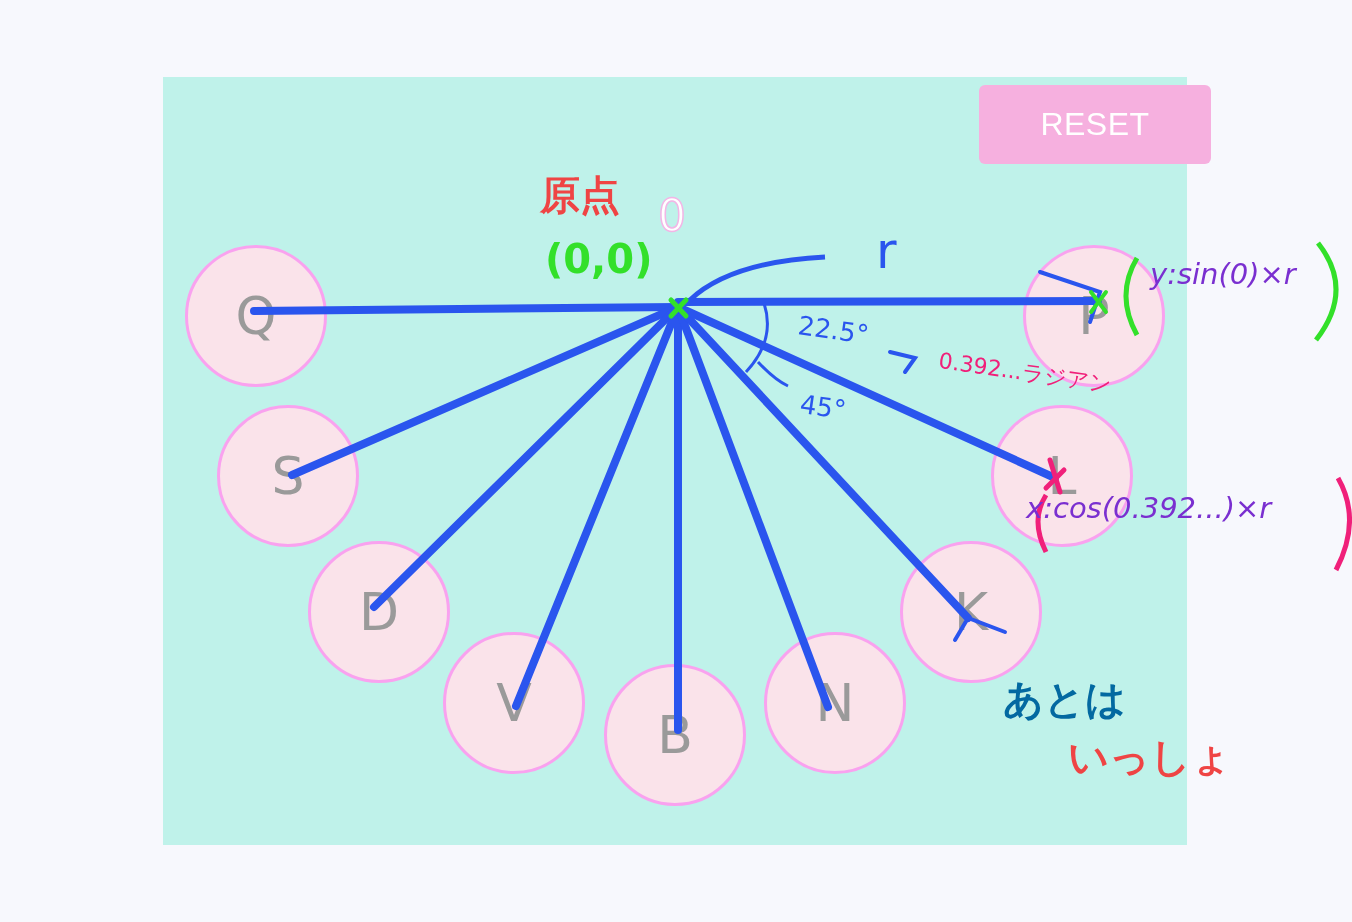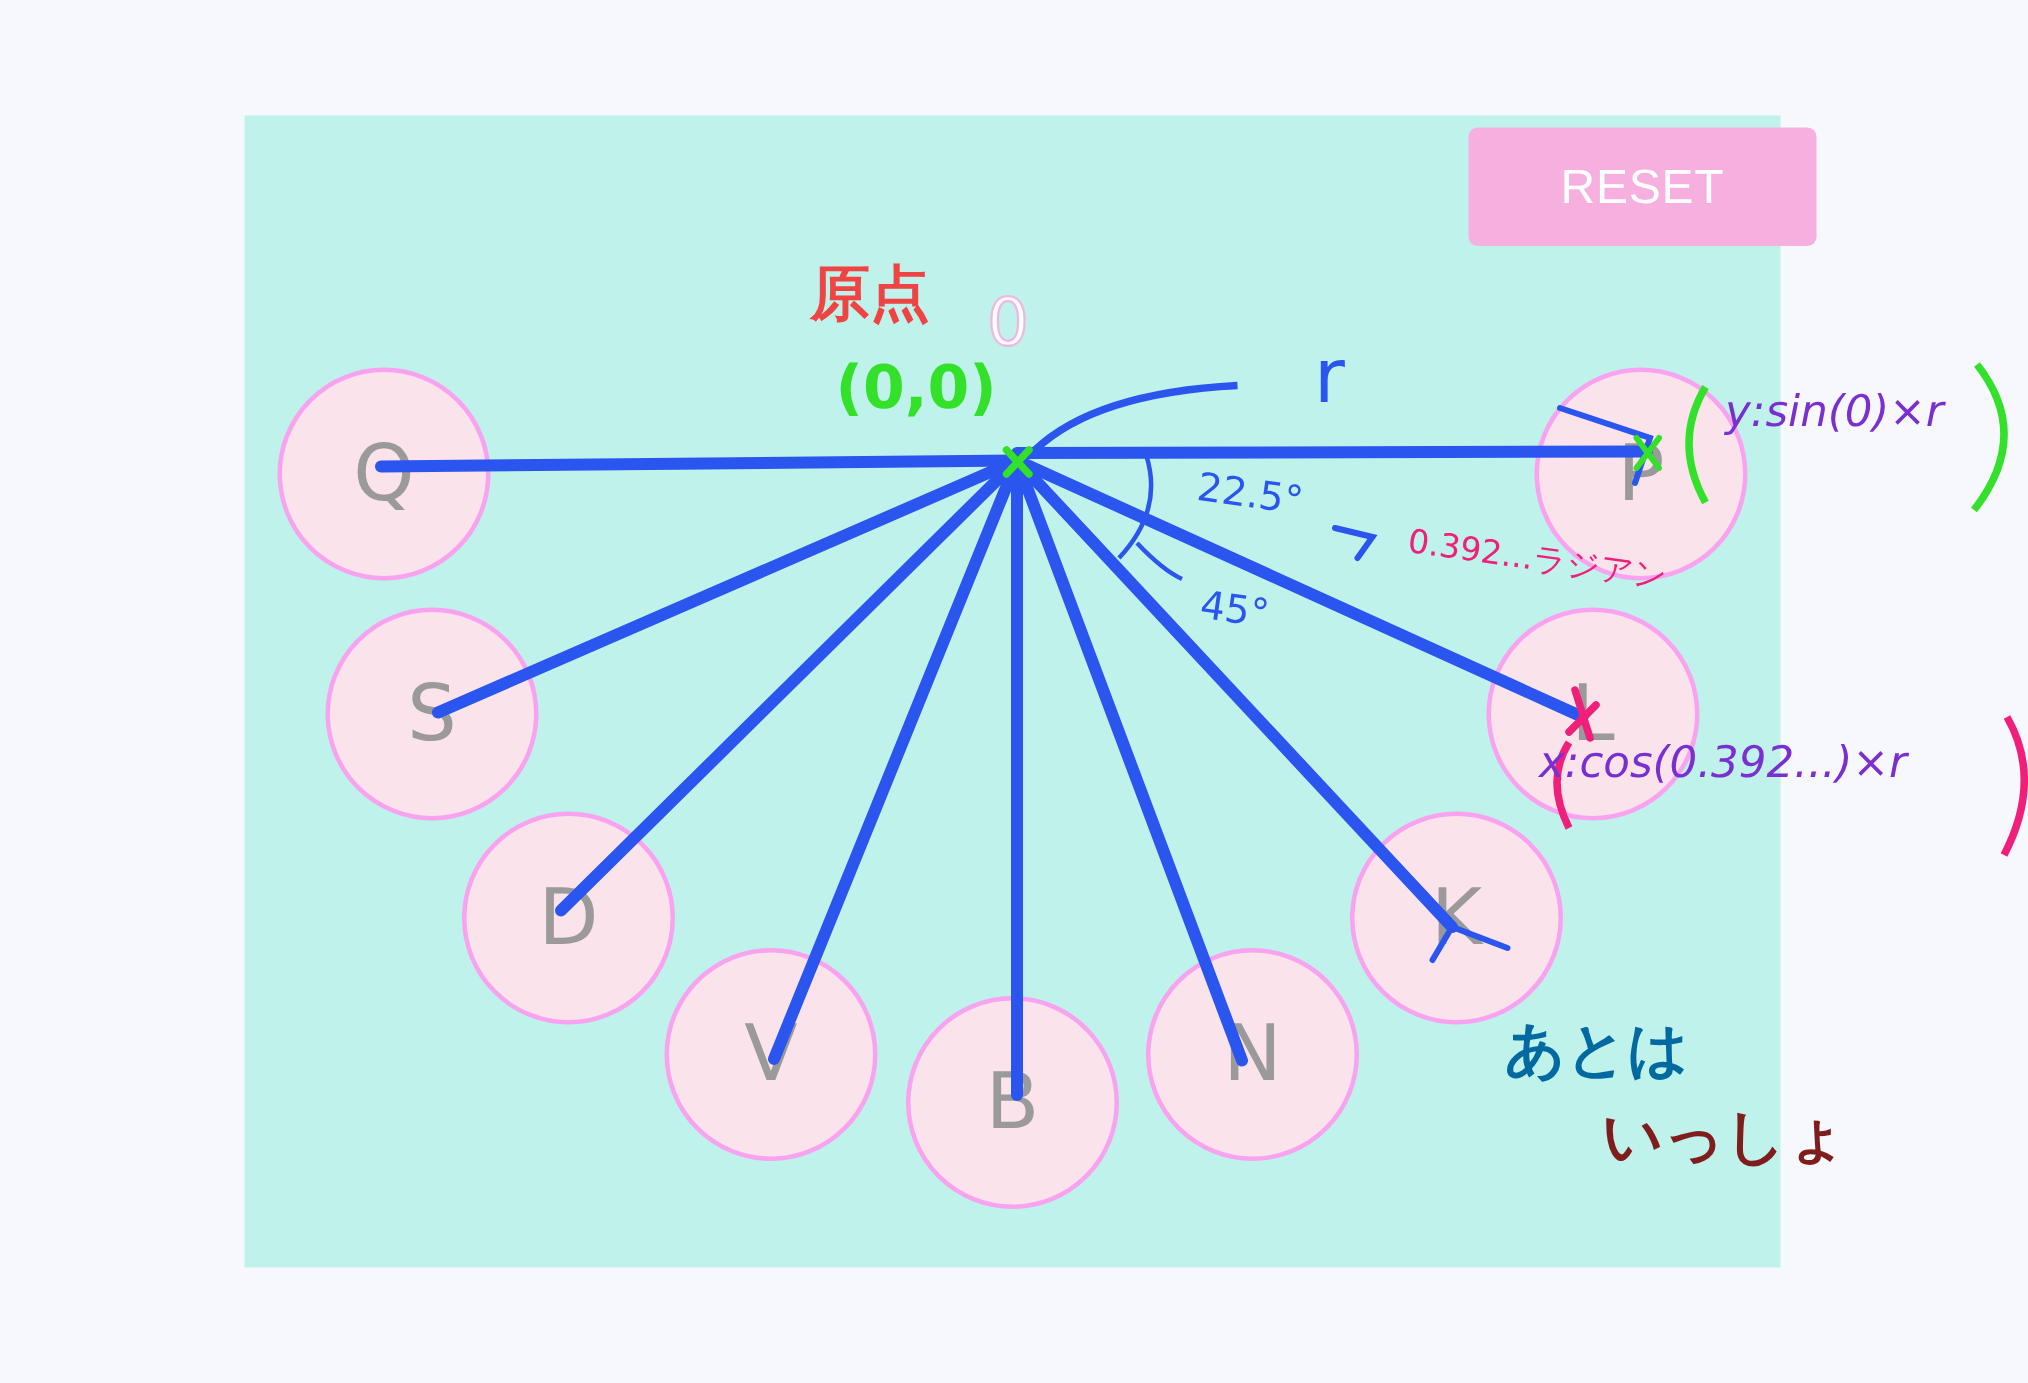--- a/index.html
+++ b/index.html
@@ -82,27 +82,27 @@
     <line x1="1050" y1="460" x2="1060" y2="492"></line>
     <line x1="1064" y1="470" x2="1046" y2="488"></line>
   </g>
   <path d="M1137 258 Q1115 295 1137 335" stroke="#33e02a" stroke-width="5" fill="none"></path>
   <path d="M1318 243 Q1355 290 1316 340" stroke="#33e02a" stroke-width="5" fill="none"></path>
   <path d="M1046 495 Q1030 520 1046 552" stroke="#f0207a" stroke-width="5" fill="none"></path>
   <path d="M1338 478 Q1362 520 1336 570" stroke="#f0207a" stroke-width="5" fill="none"></path>
 </svg>
 
 <div class="hand" style="left:540px;top:168px;color:#ef4444;font-size:40px;font-weight:bold;">原点</div>
-<div class="hand" style="left:545px;top:236px;color:#33e02a;font-size:40px;font-weight:bold;margin-left:12px;">(0,0)</div>
+<div class="hand" style="left:545px;top:236px;color:#33e02a;font-size:40px;font-weight:bold;">(0,0)</div>
 <div class="hand" style="left:876px;top:222px;color:#2a55ee;font-size:50px;">r</div>
 <div class="hand" style="left:798px;top:315px;color:#2a55ee;font-size:26px;transform:rotate(8deg);">22.5°</div>
 <div class="hand" style="left:800px;top:392px;color:#2a55ee;font-size:26px;transform:rotate(8deg);">45°</div>
 <div class="hand" style="left:938px;top:358px;color:#f0207a;font-size:22px;transform:rotate(8deg);">0.392...ラジアン</div>
 
 <div class="formula" style="left:1150px;top:255px;">
   <div>y:sin(0)×r</div>
 </div>
 <div class="formula" style="left:1026px;top:489px;">
   <div>x:cos(0.392...)×r</div>
 </div>
 
 <div class="hand" style="left:1003px;top:672px;color:#0369a1;font-size:40px;font-weight:bold;">あとは</div>
-<div class="hand" style="left:1068px;top:730px;color:#7f1d1d;font-size:40px;font-weight:bold;">いっしょ</div>
+<div class="hand" style="left:1068px;top:730px;color:#ef4444;font-size:40px;font-weight:bold;">いっしょ</div>
 
 </body></html>

